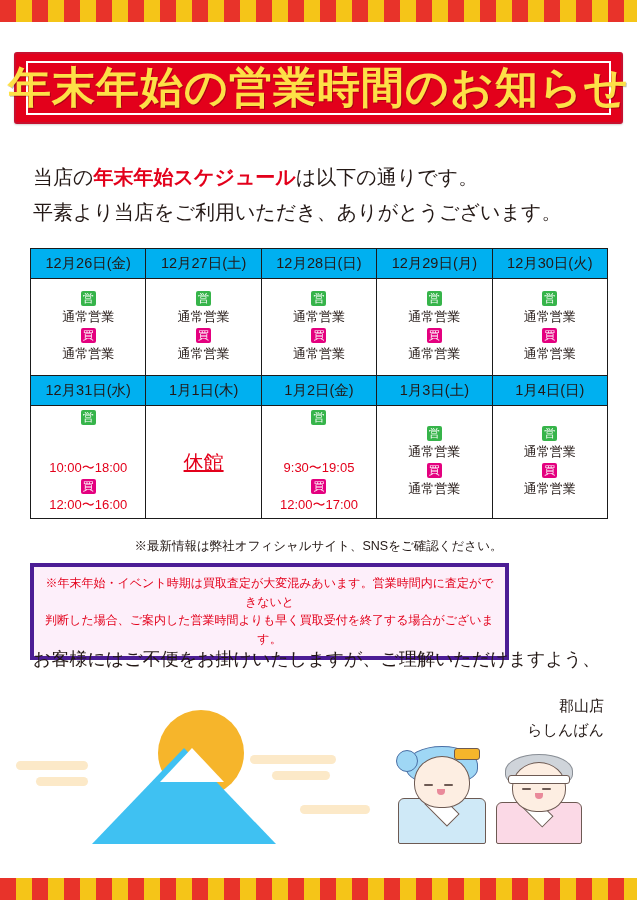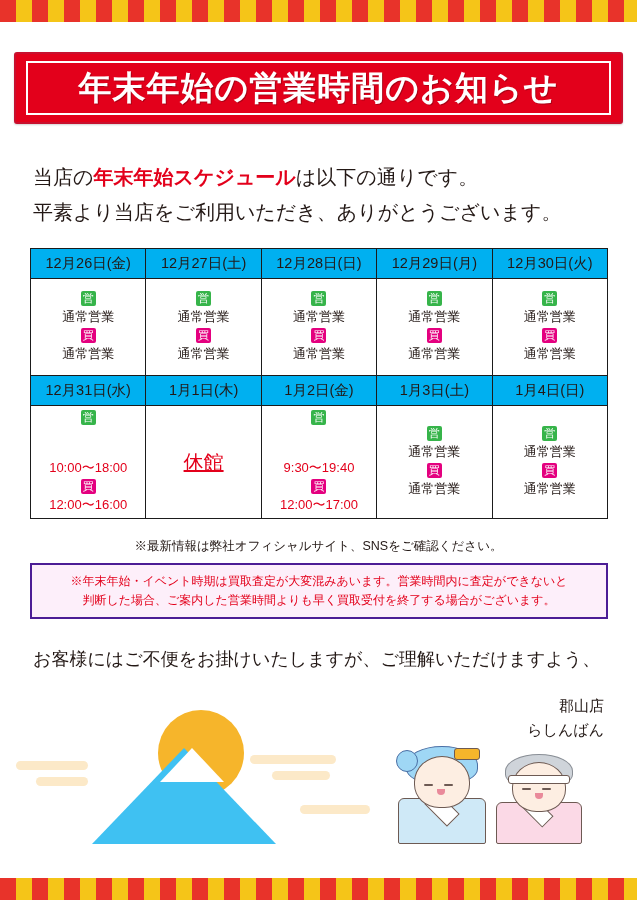--- a/index.html
+++ b/index.html
@@ -44,23 +44,23 @@
     border-radius:3px;
     display:flex; align-items:center; justify-content:center;
     box-shadow:0 1px 2px rgba(0,0,0,.18);
   }
   .banner-inner {
     border:2px solid #ffffff;
     width:585px; height:54px;
     display:flex; align-items:center; justify-content:center;
   }
   .banner-text {
-    color:#ffffff;
+    color:#fde047;
     font-weight:bold;
-    font-size:33px;
+    font-size:43px;
     letter-spacing:1px;
     white-space:nowrap;
     text-shadow:1px 1px 0 rgba(0,0,0,.25);
   }
 
   
   .intro {
     position:absolute; top:160px; left:33px; width:580px;
     font-size:20px; color:#231815; line-height:1.75;
   }
@@ -110,23 +110,23 @@
   }
 
   
   .note-small {
     position:absolute; top:538px; left:0; width:637px;
     text-align:center;
     font-size:12.5px; color:#231815;
   }
 
   .warn-box {
-    position:absolute; top:563px; left:30px; width:578px;
+    position:absolute; top:563px; left:30px; width:479px;
     background:#fdeffa;
-    border:2px solid #4c1d95;
+    border:4px solid #4c1d95;
     padding:7px 10px 8px;
     text-align:center;
   }
   .warn-box div {
     color:#e3001b; font-size:12px; line-height:1.55;
   }
 
   
   .closing {
     position:absolute; top:644px; left:33px; width:580px;
@@ -316,21 +316,21 @@
           </div>
         </td>
         <td>
           <div class="cell">
             <span class="closed">休館</span>
           </div>
         </td>
         <td>
           <div class="cell">
             <span class="badge green">営</span>
-            <span class="cellline time-green">9:30〜19:40</span>
+            <span class="cellline time-green">9:30〜19:05</span>
             <span class="badge magenta">買</span>
             <span class="cellline time-magenta">12:00〜17:00</span>
           </div>
         </td>
         <td>
           <div class="cell">
             <span class="badge green">営</span>
             <span class="cellline">通常営業</span>
             <span class="badge magenta">買</span>
             <span class="cellline">通常営業</span>

